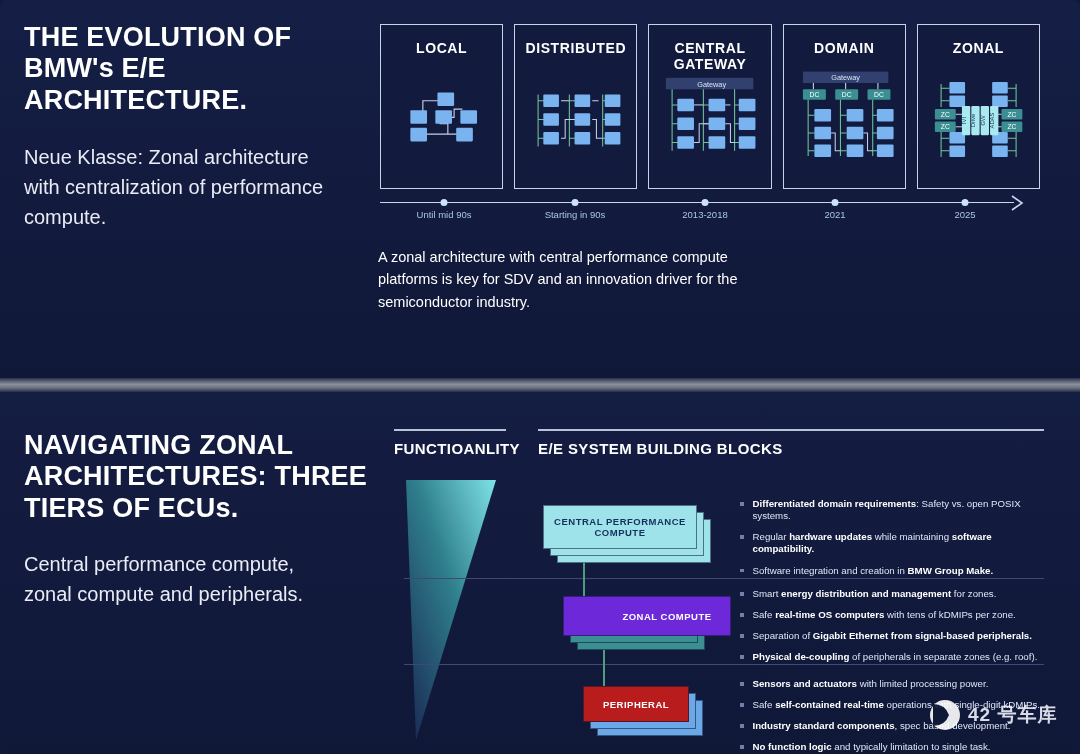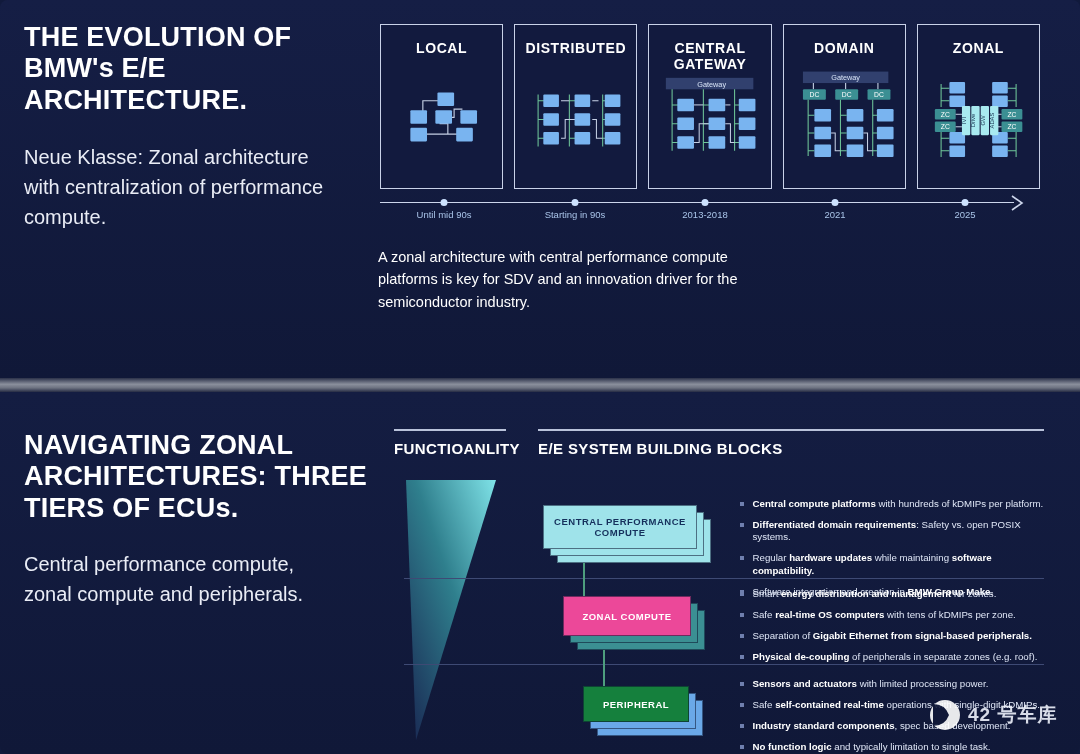--- a/index.html
+++ b/index.html
@@ -359,41 +359,37 @@
       <div class="sheet s1" style="width: 152px; height: 42px; background: rgb(159, 227, 234); color: rgb(21, 48, 92);">
         <span class="lbl" style="color: rgb(21, 48, 92);">CENTRAL PERFORMANCE COMPUTE</span>
       </div>
     </div>
   </div>
 
   <div class="tier" id="tier-zc">
     <div class="stack" style="width: 140px; height: 52px;">
       <div class="sheet s3" style="width: 126px; height: 38px; background: rgb(59, 143, 147);"></div>
       <div class="sheet s2" style="width: 126px; height: 38px; background: rgb(59, 143, 147);"></div>
-      <div class="sheet s1" style="width: 126px; height: 38px; background: #ec4899; color: rgb(255, 255, 255);">
+      <div class="sheet s1" style="width: 126px; height: 38px; background: #6d28d9; color: rgb(255, 255, 255); padding-left: 40px;">
         <span class="lbl" style="color: rgb(255, 255, 255);">ZONAL COMPUTE</span>
       </div>
     </div>
   </div>
 
   <div class="tier" id="tier-per">
     <div class="stack" style="width: 118px; height: 48px;">
       <div class="sheet s3" style="width: 104px; height: 34px; background: rgb(106, 168, 232);"></div>
       <div class="sheet s2" style="width: 104px; height: 34px; background: rgb(106, 168, 232);"></div>
-      <div class="sheet s1" style="width: 104px; height: 34px; background: #15803d; color: rgb(255, 255, 255);">
+      <div class="sheet s1" style="width: 104px; height: 34px; background: #b91c1c; color: rgb(255, 255, 255);">
         <span class="lbl" style="color: rgb(255, 255, 255);">PERIPHERAL</span>
       </div>
     </div>
   </div>
 
   <div class="bgroup" id="bg-1">
-      <div class="bullet">
-        <span class="dot"></span>
-        <span class="txt"><b>Central compute platforms</b><span> with hundreds of kDMIPs per platform.</span></span>
-      </div>
       <div class="bullet">
         <span class="dot"></span>
         <span class="txt"><b>Differentiated domain requirements</b><span>: Safety vs. open POSIX systems.</span></span>
       </div>
       <div class="bullet">
         <span class="dot"></span>
         <span class="txt"><span>Regular </span><b>hardware updates</b><span> while maintaining </span><b>software compatibility.</b></span>
       </div>
       <div class="bullet">
         <span class="dot"></span>

